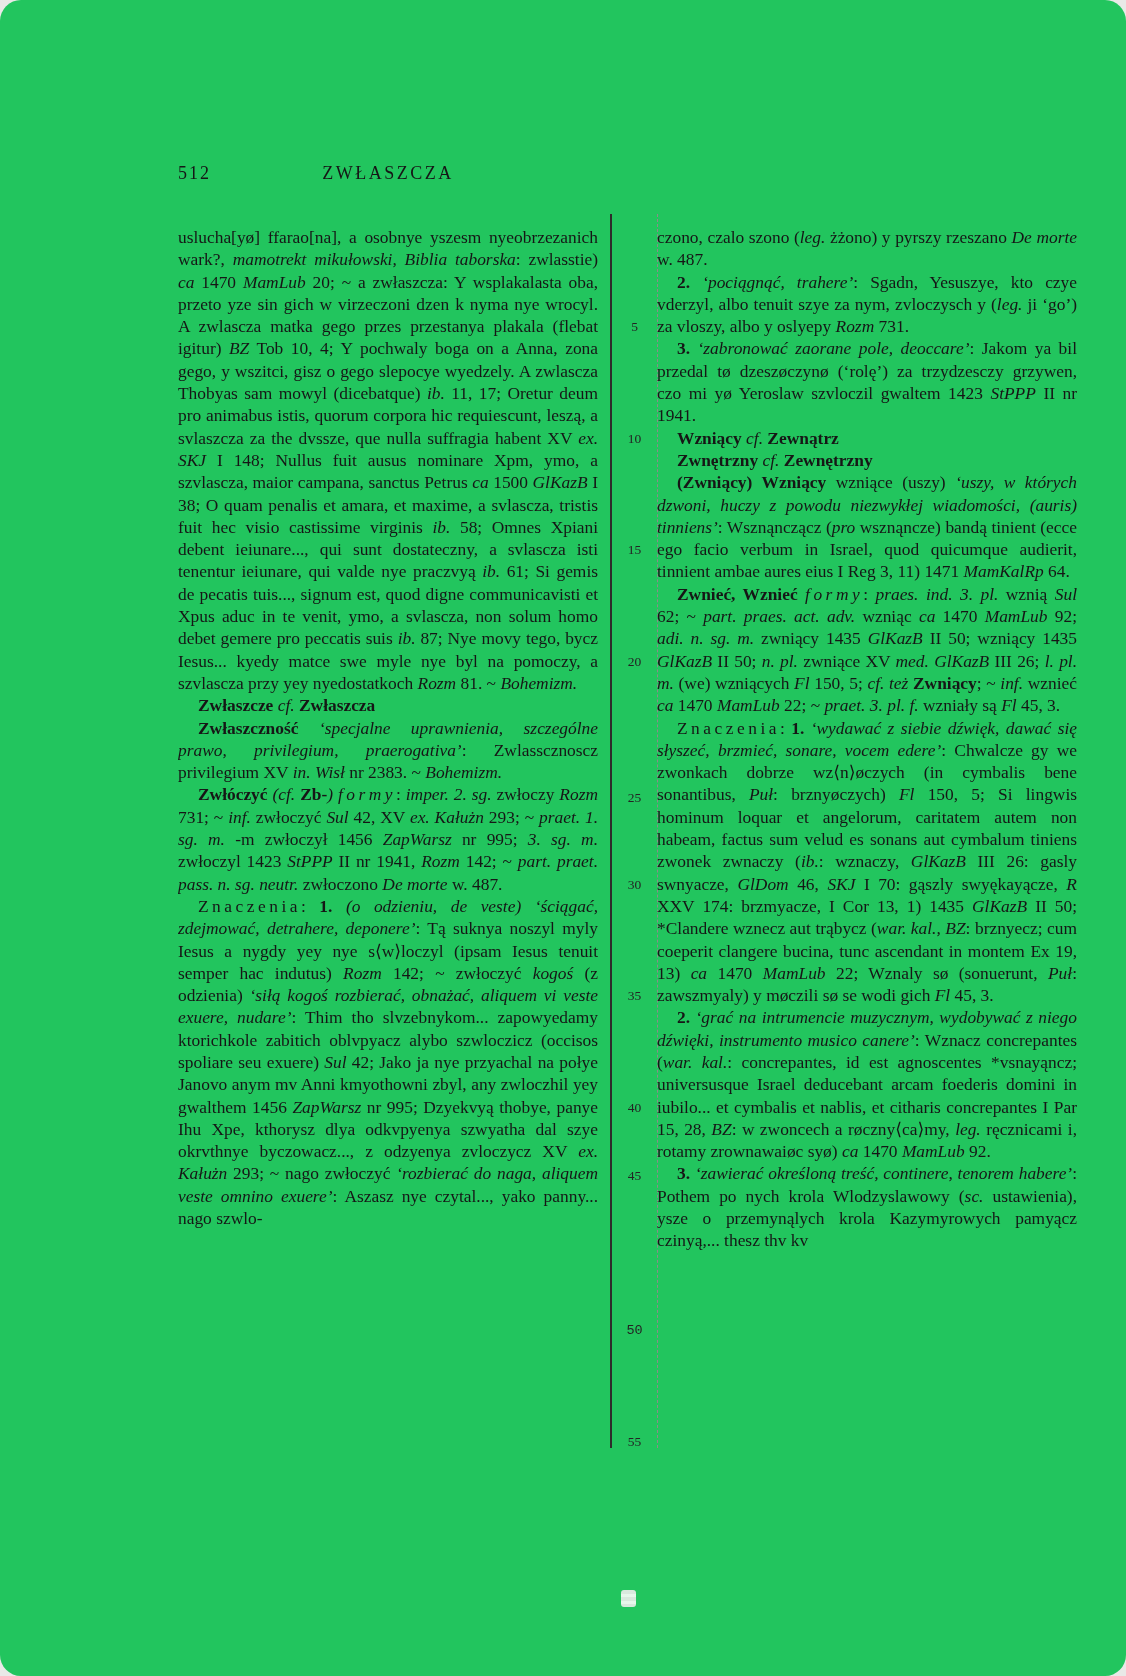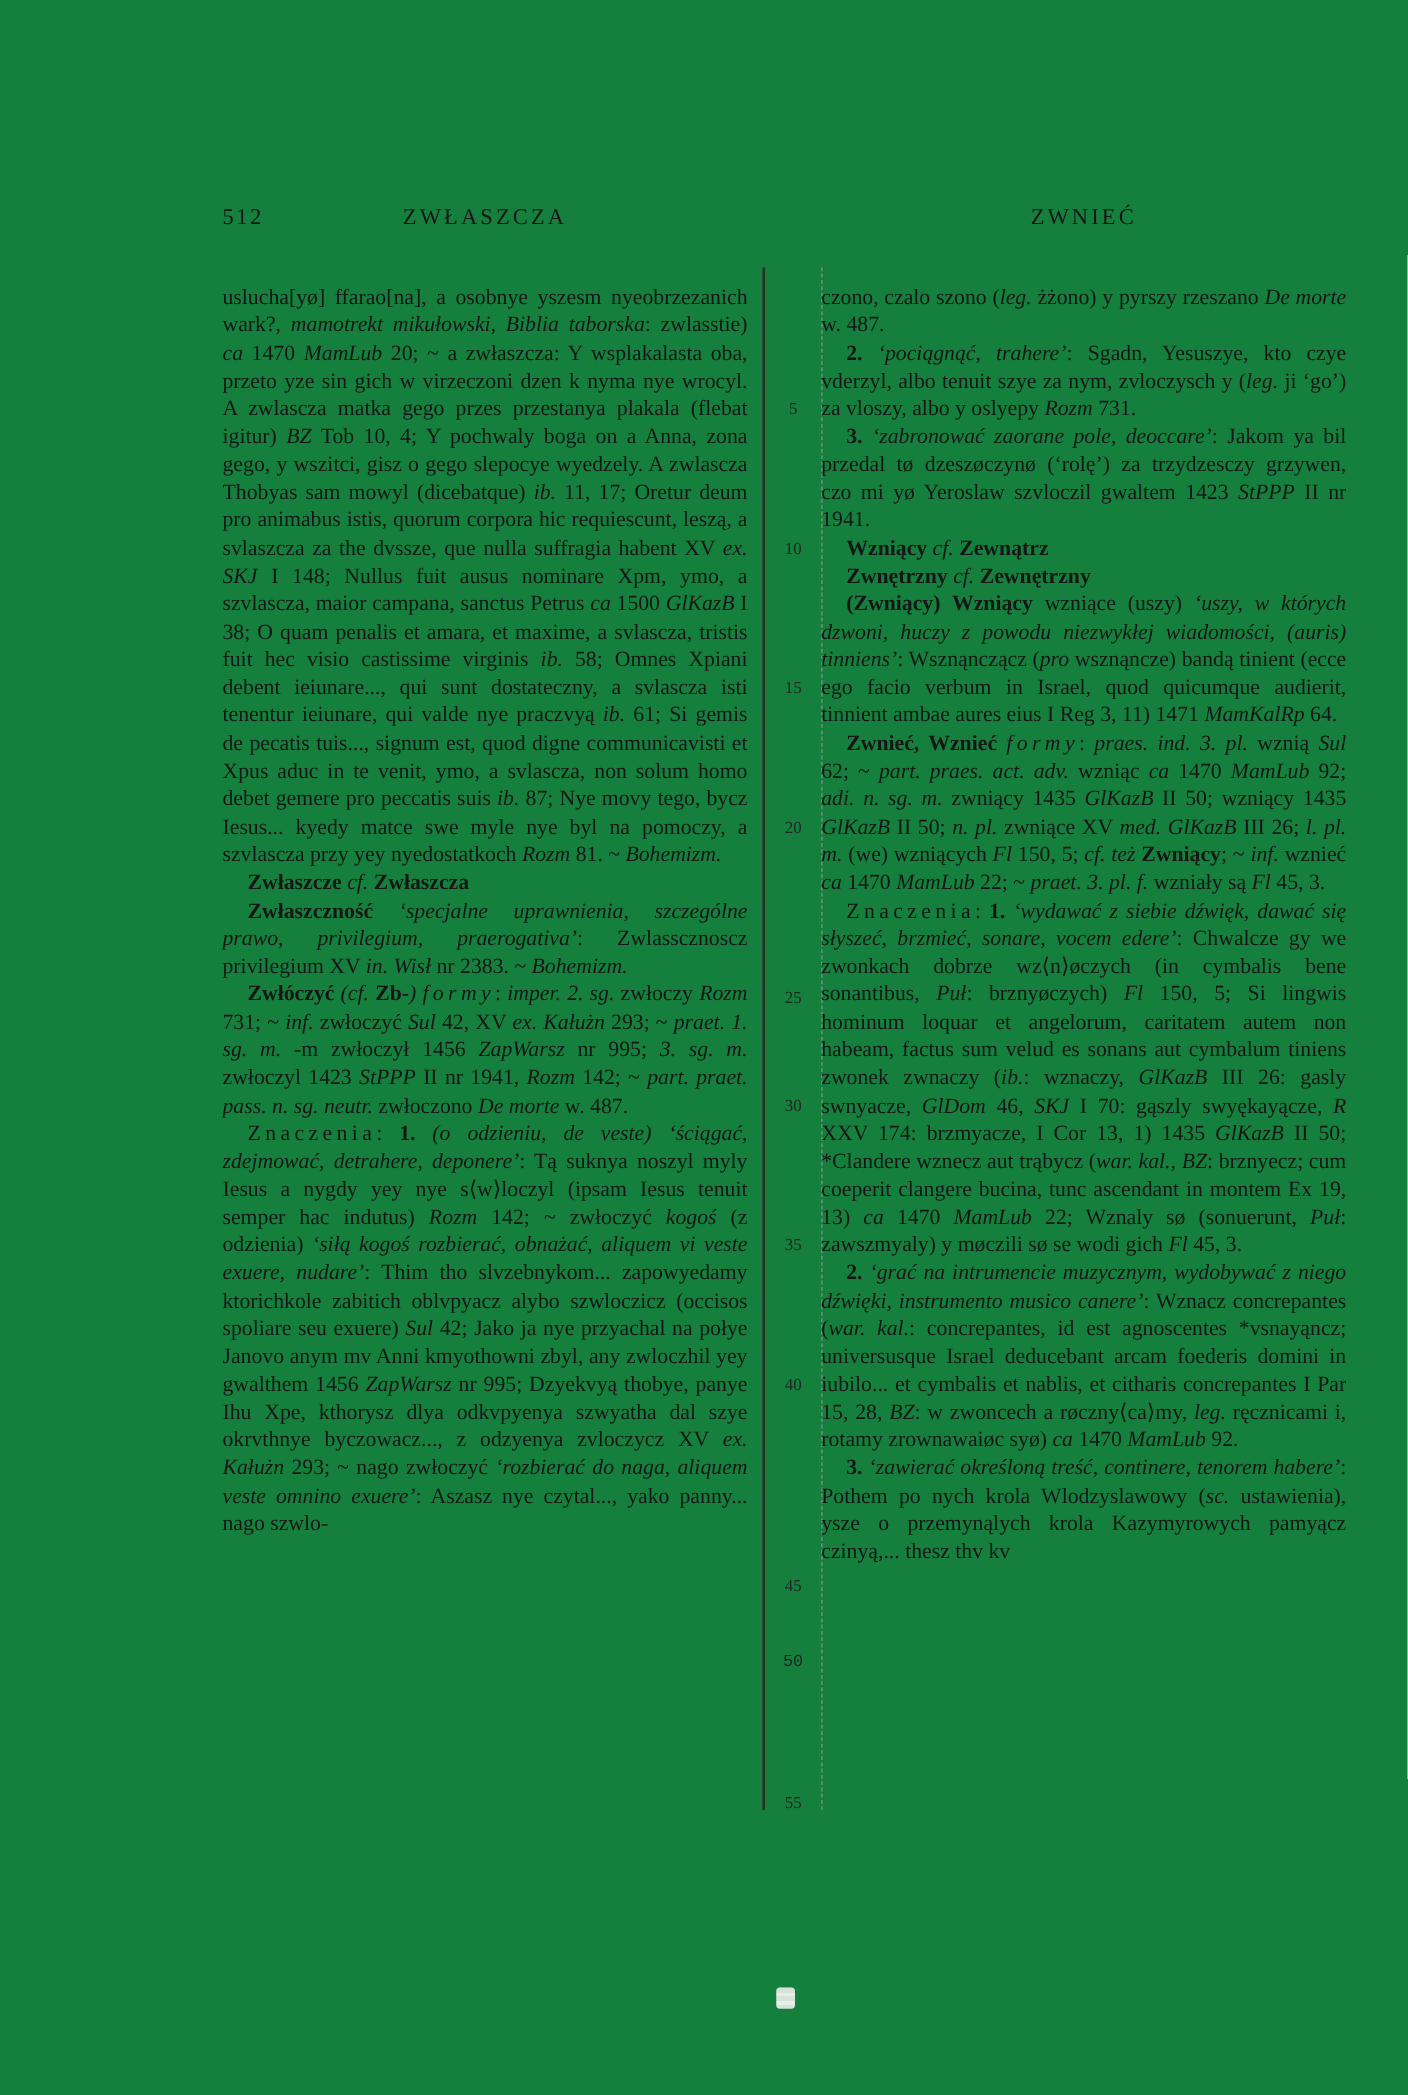--- a/index.html
+++ b/index.html
@@ -1,20 +1,21 @@
 <!DOCTYPE html>
 <html lang="pl"><head>
 <meta charset="utf-8">
 <style>
   html,body { margin:0; padding:0; background:#e9e9e7; }
   .page {
     position:relative; width:1126px; height:1676px; margin:0 auto;
-    background:#15803d; color:#161616;
+    background:#22c55e; color:#161616;
     font-family:"Liberation Serif","DejaVu Serif","DejaVu Sans",serif;
     overflow:hidden;
+    border-radius:21px;
   }
   .page-number {
     position:absolute; left:178px; top:163px;
     font-size:18px; letter-spacing:2px;
   }
   .running-head {
     position:absolute; top:163px; width:420px; text-align:center;
     font-size:18px; letter-spacing:2.5px;
   }
   .head-left  { left:178px; }
@@ -48,40 +49,39 @@
 </style>
 </head>
 <body>
 
 <div class="page">
 
   <div class="page-number">512</div>
 
   <div class="running-head head-left">ZWŁASZCZA</div>
 
-  <div class="running-head head-right">ZWNIEĆ</div>
 
   <div class="column col-left">
       <p class="para"><span>uslucha[yø] ffarao[na], a osobnye yszesm nyeobrzezanich wark?, </span><span class="seg-i">mamotrekt mikułowski, Biblia taborska</span><span>: zwlasstie) </span><span class="seg-i">ca</span><span> 1470 </span><span class="seg-i">MamLub</span><span> 20; ~ a zwłaszcza: Y wsplakalasta oba, przeto yze sin gich w virzeczoni dzen k nyma nye wrocyl. A zwlascza matka gego przes przestanya plakala (flebat igitur) </span><span class="seg-i">BZ</span><span> Tob 10, 4; Y pochwaly boga on a Anna, zona gego, y wszitci, gisz o gego slepocye wyedzely. A zwlascza Thobyas sam mowyl (dicebatque) </span><span class="seg-i">ib.</span><span> 11, 17; Oretur deum pro animabus istis, quorum corpora hic requiescunt, leszą, a svlaszcza za the dvssze, que nulla suffragia habent XV </span><span class="seg-i">ex. SKJ</span><span> I 148; Nullus fuit ausus nominare Xpm, ymo, a szvlascza, maior campana, sanctus Petrus </span><span class="seg-i">ca</span><span> 1500 </span><span class="seg-i">GlKazB</span><span> I 38; O quam penalis et amara, et maxime, a svlascza, tristis fuit hec visio castissime virginis </span><span class="seg-i">ib.</span><span> 58; Omnes Xpiani debent ieiunare..., qui sunt dostateczny, a svlascza isti tenentur ieiunare, qui valde nye praczvyą </span><span class="seg-i">ib.</span><span> 61; Si gemis de pecatis tuis..., signum est, quod digne communicavisti et Xpus aduc in te venit, ymo, a svlascza, non solum homo debet gemere pro peccatis suis </span><span class="seg-i">ib.</span><span> 87; Nye movy tego, bycz Iesus... kyedy matce swe myle nye byl na pomoczy, a szvlascza przy yey nyedostatkoch </span><span class="seg-i">Rozm</span><span> 81. ~ </span><span class="seg-i">Bohemizm.</span></p>
       <p class="para indent"><span class="seg-b">Zwłaszcze</span><span> </span><span class="seg-i">cf.</span><span> </span><span class="seg-b">Zwłaszcza</span></p>
       <p class="para indent"><span class="seg-b">Zwłaszczność</span><span> </span><span class="seg-i">‘specjalne uprawnienia, szczególne prawo, privilegium, praerogativa’</span><span>: Zwlasscznoscz privilegium XV </span><span class="seg-i">in. Wisł</span><span> nr 2383. ~ </span><span class="seg-i">Bohemizm.</span></p>
       <p class="para indent"><span class="seg-b">Zwłóczyć</span><span> </span><span class="seg-i">(cf. </span><span class="seg-b">Zb-</span><span class="seg-i">)</span><span> </span><span class="seg-isp">formy</span><span>: </span><span class="seg-i">imper. 2. sg.</span><span> zwłoczy </span><span class="seg-i">Rozm</span><span> 731; ~ </span><span class="seg-i">inf.</span><span> zwłoczyć </span><span class="seg-i">Sul</span><span> 42, XV </span><span class="seg-i">ex. Kałużn</span><span> 293; ~ </span><span class="seg-i">praet. 1. sg. m.</span><span> -m zwłoczył 1456 </span><span class="seg-i">ZapWarsz</span><span> nr 995; </span><span class="seg-i">3. sg. m.</span><span> zwłoczyl 1423 </span><span class="seg-i">StPPP</span><span> II nr 1941, </span><span class="seg-i">Rozm</span><span> 142; ~ </span><span class="seg-i">part. praet. pass. n. sg. neutr.</span><span> zwłoczono </span><span class="seg-i">De morte</span><span> w. 487.</span></p>
       <p class="para indent"><span class="seg-sp">Znaczenia</span><span>: </span><span class="seg-b">1.</span><span> </span><span class="seg-i">(o odzieniu, de veste) ‘ściągać, zdejmować, detrahere, deponere’</span><span>: Tą suknya noszyl myly Iesus a nygdy yey nye s⟨w⟩loczyl (ipsam Iesus tenuit semper hac indutus) </span><span class="seg-i">Rozm</span><span> 142; ~ zwłoczyć </span><span class="seg-i">kogoś</span><span> (z odzienia) </span><span class="seg-i">‘siłą kogoś rozbierać, obnażać, aliquem vi veste exuere, nudare’</span><span>: Thim tho slvzebnykom... zapowyedamy ktorichkole zabitich oblvpyacz alybo szwloczicz (occisos spoliare seu exuere) </span><span class="seg-i">Sul</span><span> 42; Jako ja nye przyachal na połye Janovo anym mv Anni kmyothowni zbyl, any zwloczhil yey gwalthem 1456 </span><span class="seg-i">ZapWarsz</span><span> nr 995; Dzyekvyą thobye, panye Ihu Xpe, kthorysz dlya odkvpyenya szwyatha dal szye okrvthnye byczowacz..., z odzyenya zvloczycz XV </span><span class="seg-i">ex. Kałużn</span><span> 293; ~ nago zwłoczyć </span><span class="seg-i">‘rozbierać do naga, aliquem veste omnino exuere’</span><span>: Aszasz nye czytal..., yako panny... nago szwlo-</span></p>
     </div>
 
   <div class="gutter">
       <div class="line-num" style="top: 105.2px;">5</div>
       <div class="line-num" style="top: 216.7px;">10</div>
       <div class="line-num" style="top: 328.2px;">15</div>
       <div class="line-num" style="top: 439.7px;">20</div>
       <div class="line-num" style="top: 576px;">25</div>
       <div class="line-num" style="top: 662.7px;">30</div>
       <div class="line-num" style="top: 774.2px;">35</div>
       <div class="line-num" style="top: 885.7px;">40</div>
-      <div class="line-num" style="top: 1047px;">45</div>
+      <div class="line-num" style="top: 954px;">45</div>
       <div class="line-num" style="top: 1108.7px; font-family: Liberation Mono, monospace;">50</div>
       <div class="line-num" style="top: 1220.2px;">55</div>
     </div>
 
   <div class="column col-right">
       <p class="para"><span>czono, czalo szono (</span><span class="seg-i">leg.</span><span> żżono) y pyrszy rzeszano </span><span class="seg-i">De morte</span><span> w. 487.</span></p>
       <p class="para indent"><span class="seg-b">2.</span><span> </span><span class="seg-i">‘pociągnąć, trahere’</span><span>: Sgadn, Yesuszye, kto czye vderzyl, albo tenuit szye za nym, zvloczysch y (</span><span class="seg-i">leg.</span><span> ji ‘go’) za vloszy, albo y oslyepy </span><span class="seg-i">Rozm</span><span> 731.</span></p>
       <p class="para indent"><span class="seg-b">3.</span><span> </span><span class="seg-i">‘zabronować zaorane pole, deoccare’</span><span>: Jakom ya bil przedal tø dzeszøczynø (‘rolę’) za trzydzesczy grzywen, czo mi yø Yeroslaw szvloczil gwaltem 1423 </span><span class="seg-i">StPPP</span><span> II nr 1941.</span></p>
       <p class="para indent"><span class="seg-b">Wzniący</span><span> </span><span class="seg-i">cf.</span><span> </span><span class="seg-b">Zewnątrz</span></p>
       <p class="para indent"><span class="seg-b">Zwnętrzny</span><span> </span><span class="seg-i">cf.</span><span> </span><span class="seg-b">Zewnętrzny</span></p>

